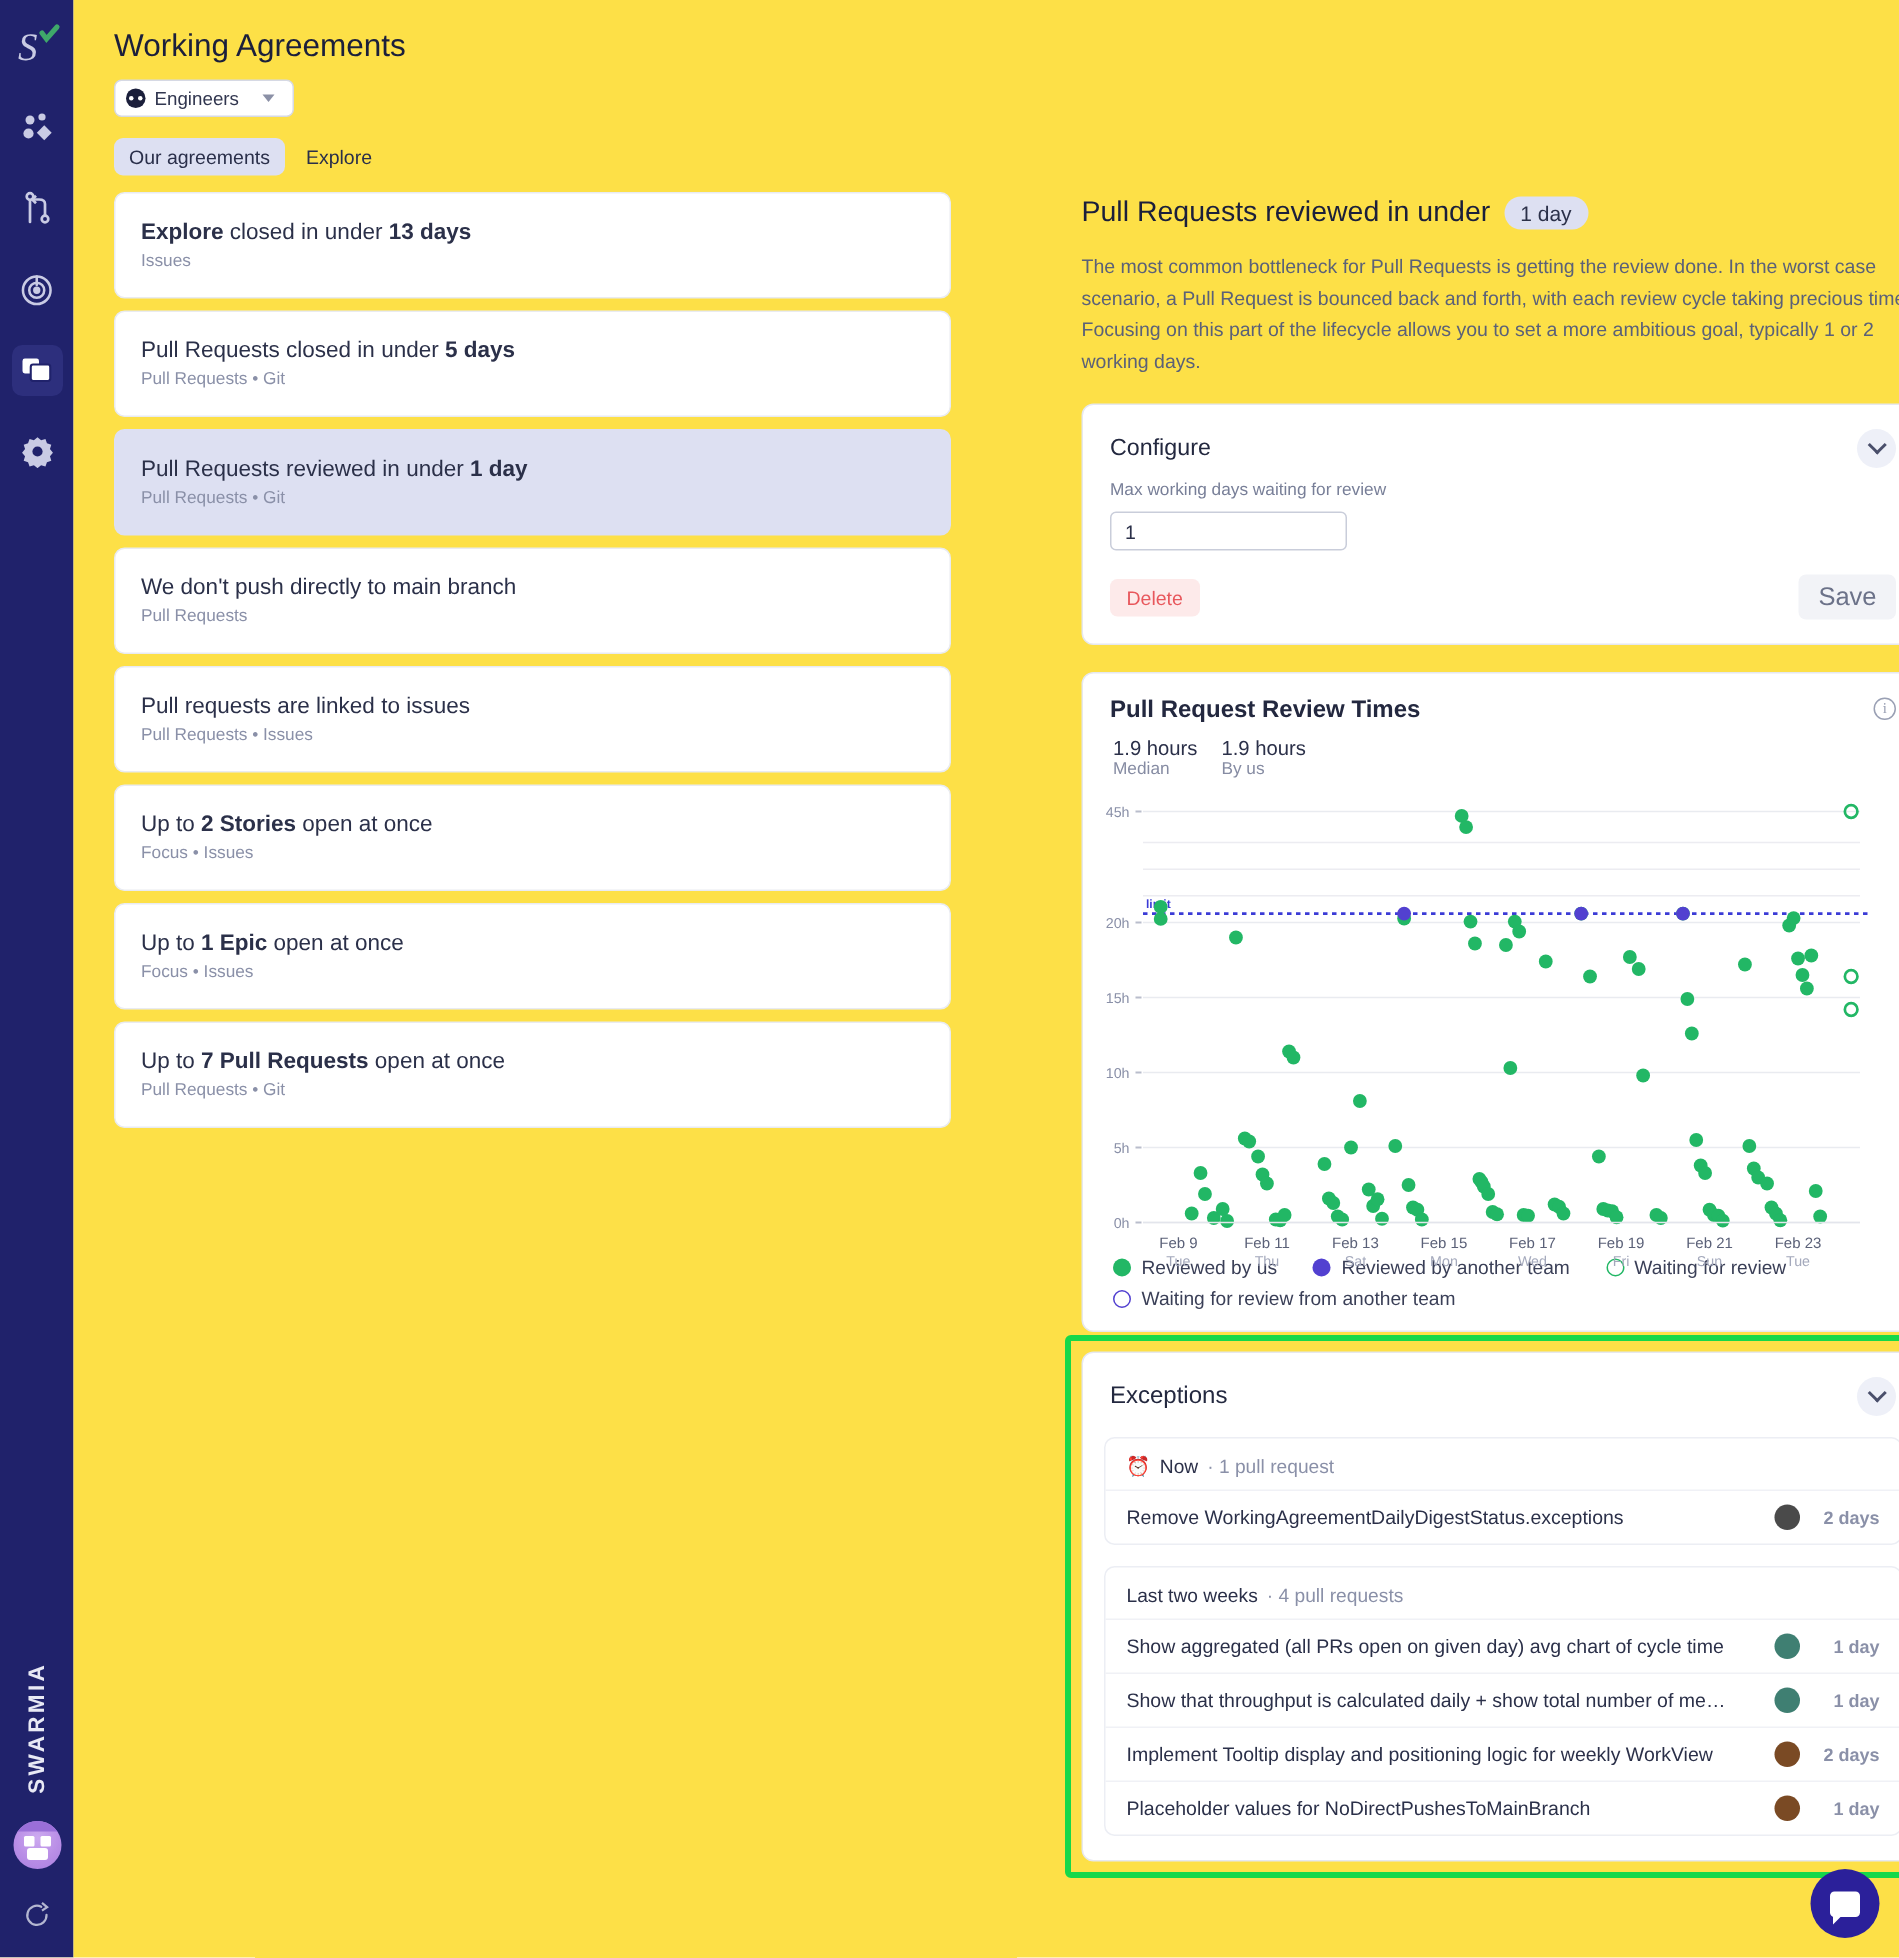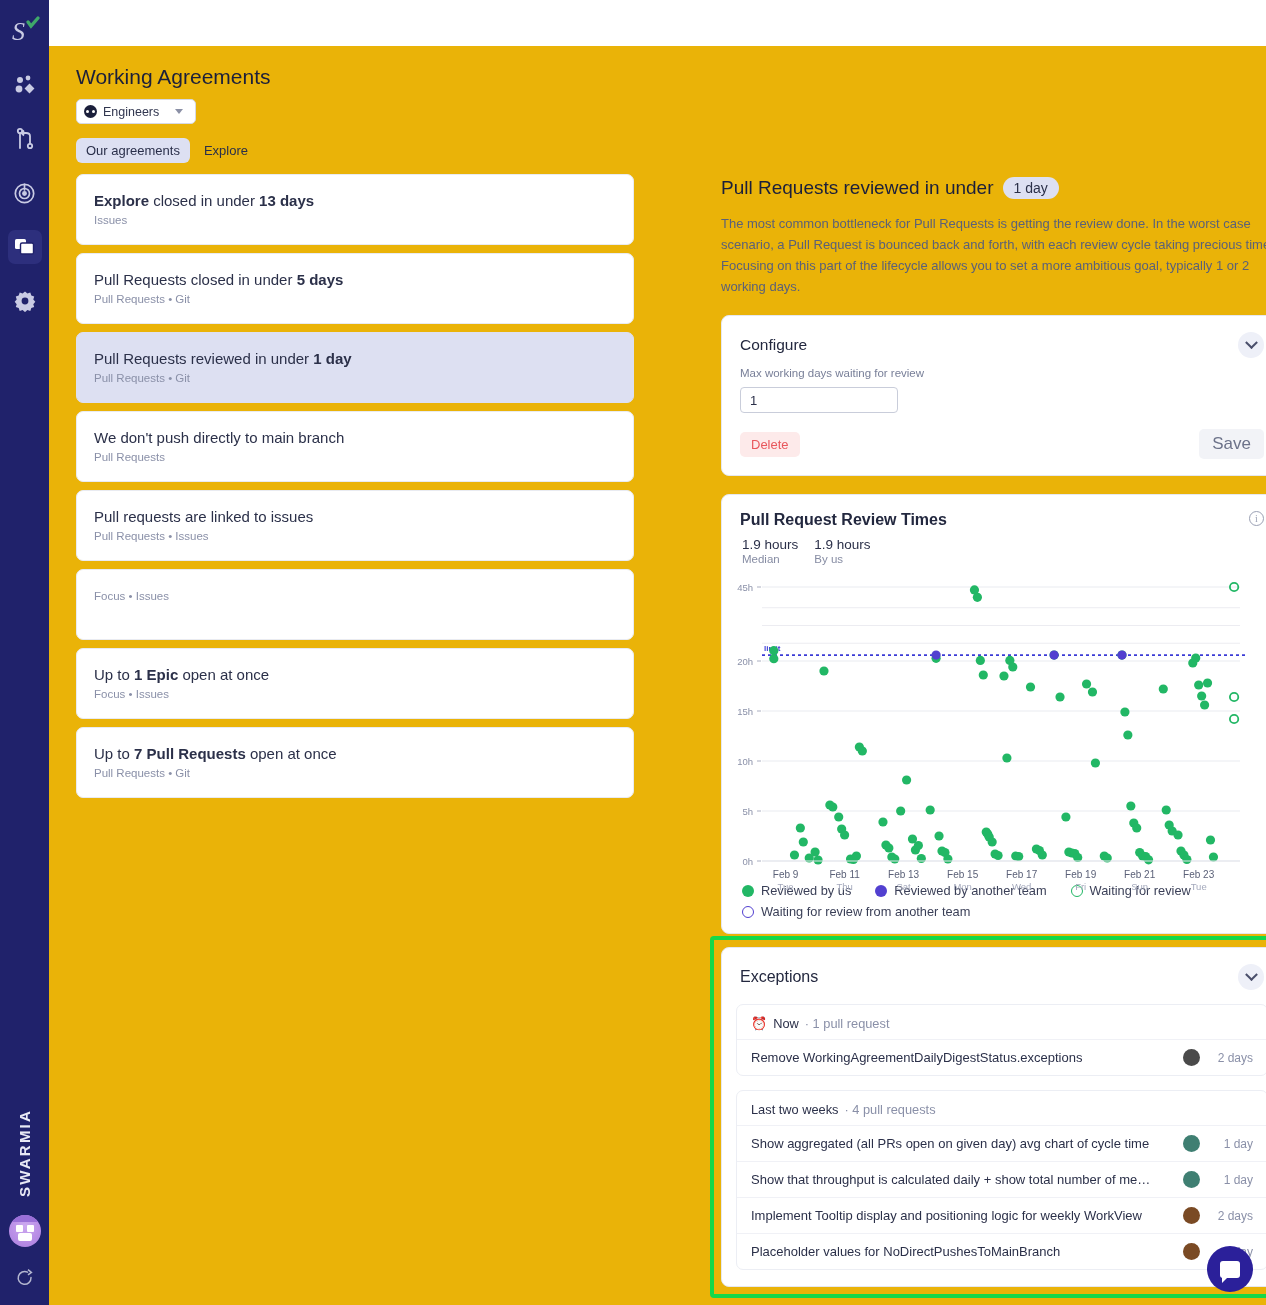--- a/index.html
+++ b/index.html
@@ -41,21 +41,21 @@
     width: 32px; height: 32px; border-radius: 50%;
     background: radial-gradient(circle at 50% 35%, #cdaaf0 0%, #b98ee6 55%, #a97fe0 100%);
     position: relative; margin-bottom: 20px; overflow:hidden;
   }
   .sb-avatar .eye { position:absolute; width:7px; height:7px; background:#fff; border-radius:1px; top:10px;}
   .sb-avatar .eye.l{left:7px;} .sb-avatar .eye.r{right:7px;}
   .sb-avatar .mouth{position:absolute;left:9px;bottom:6px;width:14px;height:8px;background:#fff;border-radius:2px;}
   .sb-avatar .hair{position:absolute;top:0;left:0;width:32px;height:7px;background:#9a6fd8;}
 
   
-  .main { flex: 1; position: relative; padding: 0; background: #eab308; margin-top: 46px; }
+  .main { flex: 1; position: relative; padding: 0; background: #fde047; }
 
   .page-title { font-size: 21px; color: #1b1f3b; font-weight: 400; position:absolute; left:27px; top:19px; }
 
   .team-select {
     position: absolute; left: 27px; top: 53px;
     height: 25px; min-width: 120px; border: 1px solid #d6d9e4; border-radius: 5px;
     background: #fff; display: flex; align-items: center; gap: 6px; padding: 0 7px;
     font-size: 12.5px; color: #31364f;
   }
   .team-dot { width: 13px; height: 13px; border-radius: 50%; background:#1b1f3b; position:relative;}
@@ -125,21 +125,21 @@
   .exc-panel{border:1px solid #e6e8ef;border-radius:8px;background:#fff;}
   .exc-head{display:flex;align-items:center;justify-content:space-between;padding:16px 18px 0 18px;}
   .exc-head h3{font-size:16px;font-weight:400;color:#23283f;}
   .exc-group{border:1px solid #eceef4;border-radius:7px;margin:14px 14px 0 14px;}
   .exc-group:last-child{margin-bottom:16px;}
   .exc-gtitle{font-size:12.8px;padding:11px 14px 8px 14px;display:flex;align-items:center;gap:6px;color:#2b3049;}
   .exc-gtitle .muted{color:#8a90a8;}
   .exc-row{display:flex;align-items:center;justify-content:space-between;padding:9px 14px;border-top:1px solid #f0f1f6;}
   .exc-row:first-of-type{border-top:none;}
   .exc-name{font-size:13px;color:#2b3049;white-space:nowrap;overflow:hidden;text-overflow:ellipsis;max-width:400px;}
-  .exc-right{display:flex;align-items:center;gap:11px;}
+  .exc-right{display:flex;align-items:center;gap:11px;font-weight:bold;}
   .av{width:17px;height:17px;border-radius:50%;flex:0 0 17px;}
   .exc-age{font-size:12px;color:#8a90a8;width:42px;text-align:right;}
 
   .chat-btn{position:absolute;right:13px;bottom:13px;width:46px;height:46px;border-radius:50%;background:#2b209a;
     display:flex;align-items:center;justify-content:center;}
   .chat-bub{width:20px;height:17px;background:#fff;border-radius:3px;position:relative;}
   .chat-bub::after{content:"";position:absolute;left:2px;bottom:-5px;border-left:6px solid #fff;border-bottom:6px solid transparent;}
 </style>
 </head>
 <body>
@@ -240,20 +240,21 @@
         </div>
         <div class="agr-card">
           <div class="agr-title">We don't push directly to main branch</div>
           <div class="agr-sub">Pull Requests</div>
         </div>
         <div class="agr-card">
           <div class="agr-title">Pull requests are linked to issues</div>
           <div class="agr-sub">Pull Requests • Issues</div>
         </div>
         <div class="agr-card">
+          <div class="agr-title">Up to <b>2 Stories</b> open at once</div>
           <div class="agr-sub">Focus • Issues</div>
         </div>
         <div class="agr-card">
           <div class="agr-title">Up to <b>1 Epic</b> open at once</div>
           <div class="agr-sub">Focus • Issues</div>
         </div>
         <div class="agr-card">
           <div class="agr-title">Up to <b>7 Pull Requests</b> open at once</div>
           <div class="agr-sub">Pull Requests • Git</div>
         </div>

